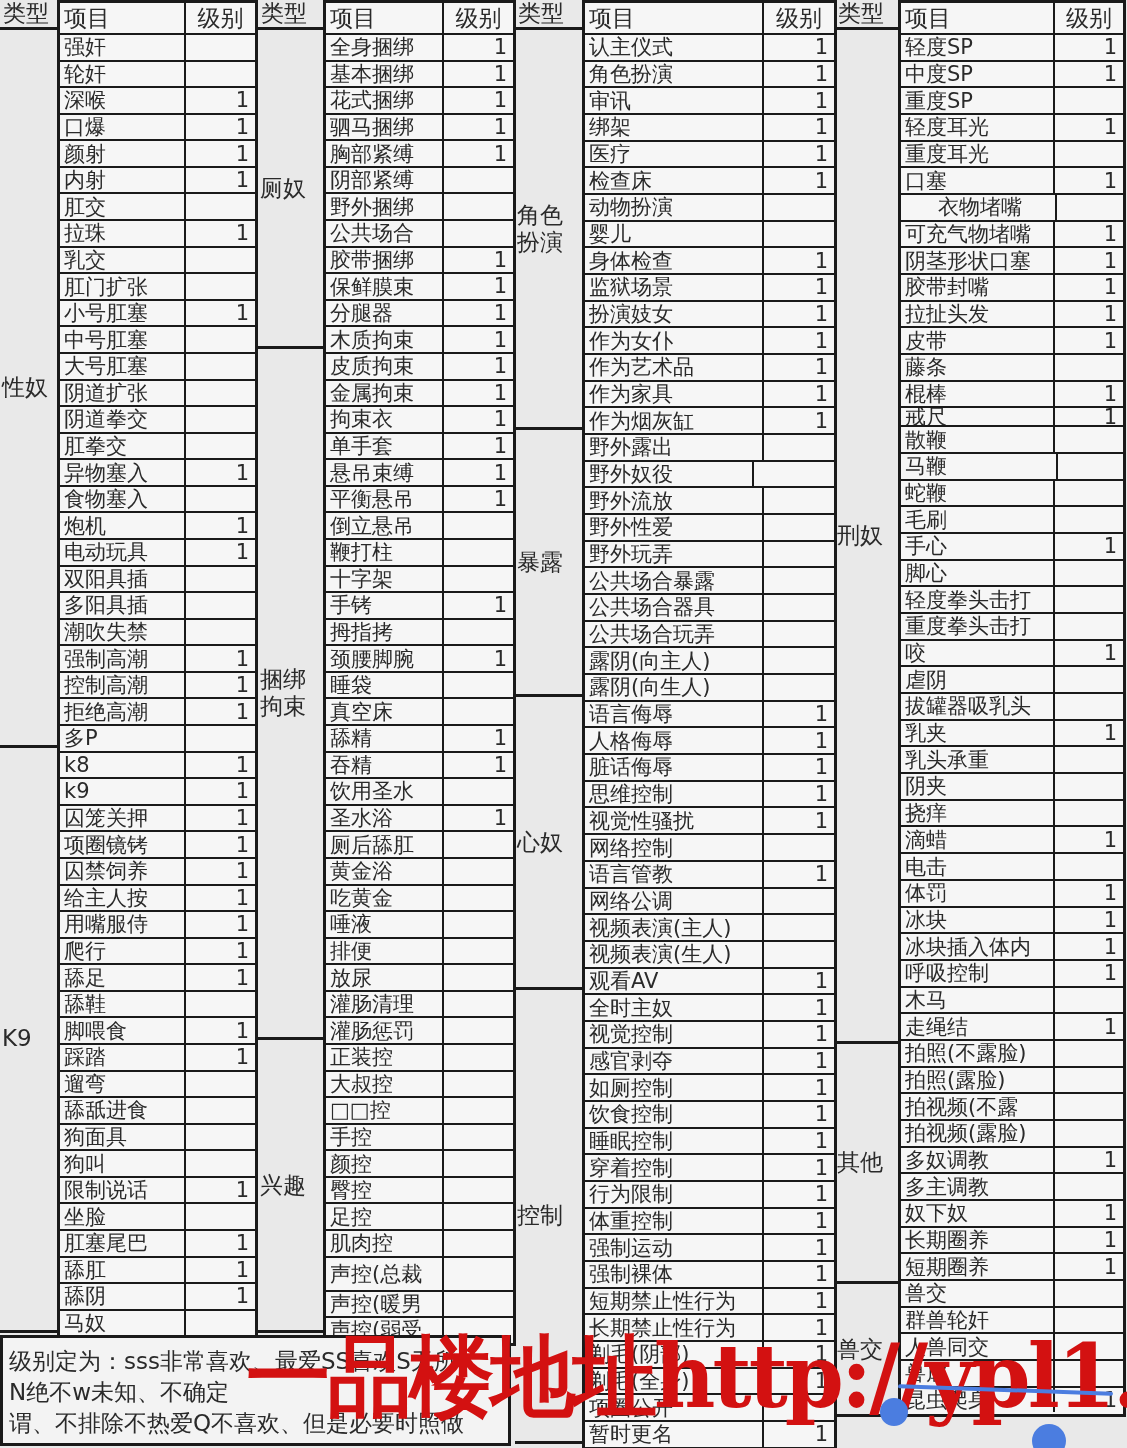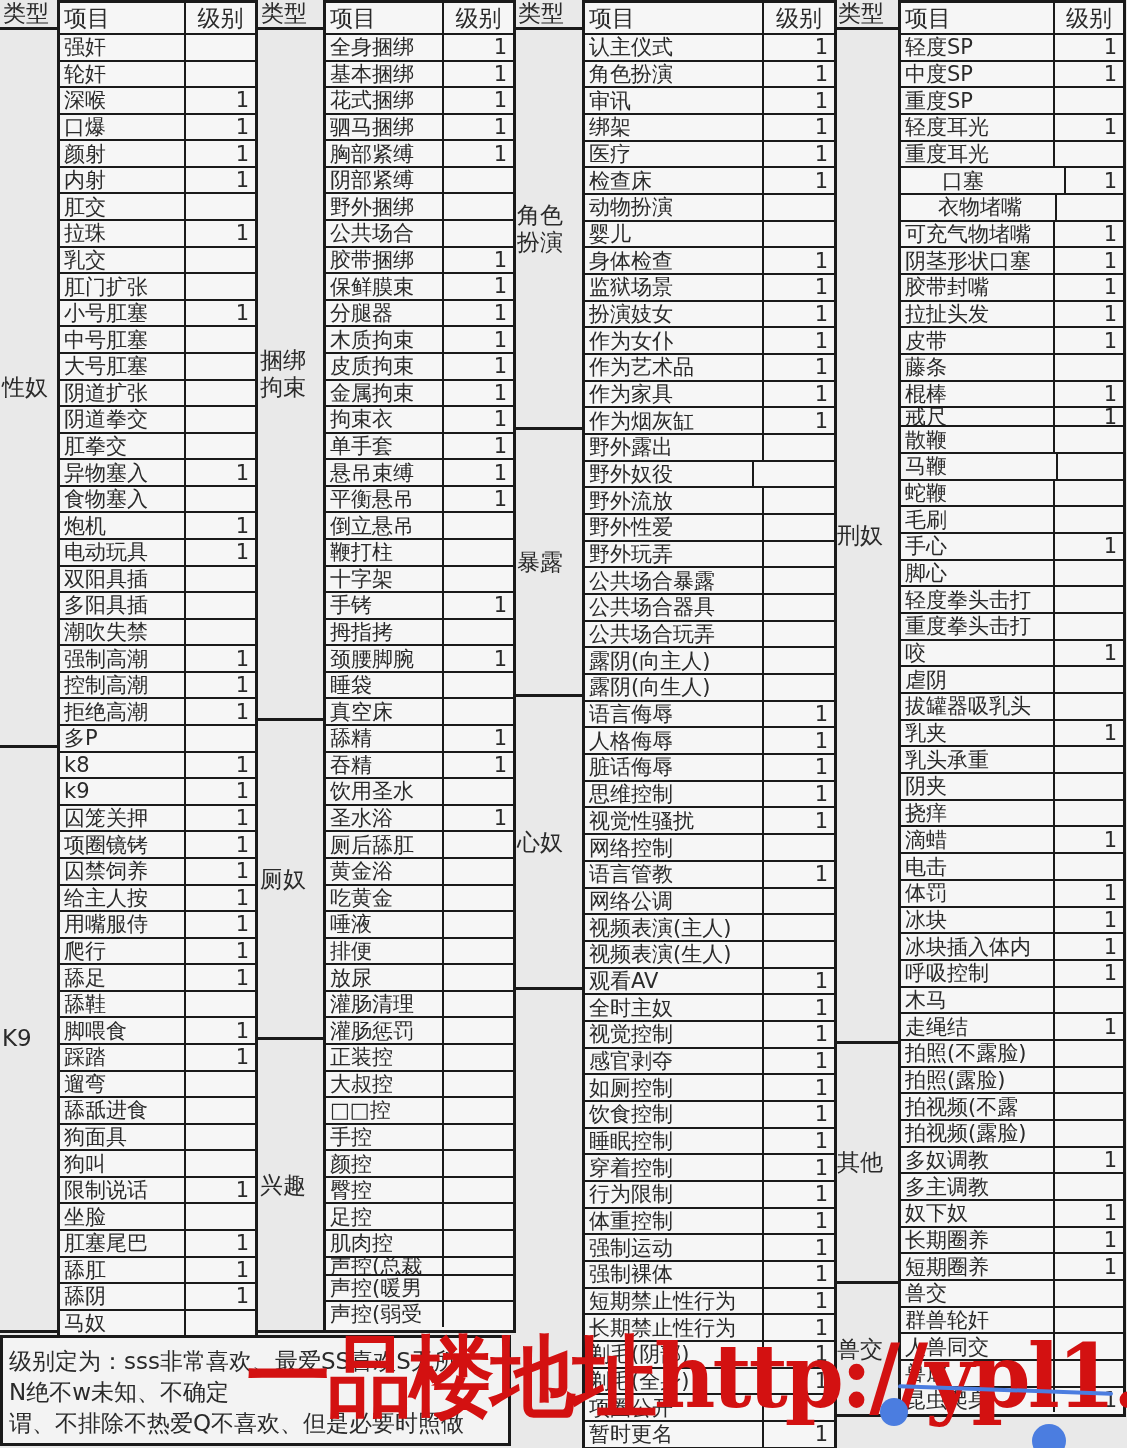--- a/index.html
+++ b/index.html
@@ -255,23 +255,23 @@
           </div>
           <div class="row" style="height: 26.59px;">
             <div class="cell item" style="width: 126px;">马奴</div>
             <div class="cell level" style="width: 69px;"></div>
           </div>
         </div>
       </div>
       <div class="group" style="left: 258px;">
         <div class="typecol" style="width: 65px;">
           <div class="type-header">类型</div>
+          <div class="type-cell" style="height: 319.08px;">厕奴</div>
           <div class="type-cell" style="height: 691.34px;">捆绑
 拘束</div>
-          <div class="type-cell" style="height: 319.08px;">厕奴</div>
           <div class="type-cell" style="height: 292.49px;">兴趣</div>
         </div>
         <div class="maincol" style="width: 193px;">
           <div class="row first" style="height: 30px;">
             <div class="cell item hitem" style="width: 118px;">项目</div>
             <div class="cell level hlevel" style="width: 69px;">级别</div>
           </div>
           <div class="row" style="height: 26.59px;">
             <div class="cell item" style="width: 118px;">全身捆绑</div>
             <div class="cell level" style="width: 69px;">1</div>
@@ -449,41 +449,42 @@
             <div class="cell level" style="width: 69px;"></div>
           </div>
           <div class="row" style="height: 26.59px;">
             <div class="cell item" style="width: 118px;">足控</div>
             <div class="cell level" style="width: 69px;"></div>
           </div>
           <div class="row" style="height: 26.59px;">
             <div class="cell item" style="width: 118px;">肌肉控</div>
             <div class="cell level" style="width: 69px;"></div>
           </div>
-          <div class="row" style="height: 18px;">
+          <div class="row" style="height: 34px;">
             <div class="cell item" style="width: 118px;">声控(总裁</div>
             <div class="cell level" style="width: 69px;"></div>
           </div>
           <div class="row" style="height: 26.59px;">
             <div class="cell item" style="width: 118px;">声控(暖男</div>
             <div class="cell level" style="width: 69px;"></div>
           </div>
           <div class="row" style="height: 26.59px;">
             <div class="cell item" style="width: 118px;">声控(弱受</div>
             <div class="cell level" style="width: 69px;"></div>
           </div>
         </div>
       </div>
       <div class="group" style="left: 515px;">
         <div class="typecol" style="width: 67px;">
           <div class="type-header">类型</div>
           <div class="type-cell" style="height: 400.2px;">角色
 扮演</div>
           <div class="type-cell" style="height: 266.8px;">暴露</div>
           <div class="type-cell" style="height: 293.48px;">心奴</div>
+          <div class="type-cell" style="height: 453.56px;">控制</div>
         </div>
         <div class="maincol" style="width: 255px;">
           <div class="row first" style="height: 30px;">
             <div class="cell item hitem" style="width: 179px;">项目</div>
             <div class="cell level hlevel" style="width: 70px;">级别</div>
           </div>
           <div class="row" style="height: 26.68px;">
             <div class="cell item" style="width: 179px;">认主仪式</div>
             <div class="cell level" style="width: 70px;">1</div>
           </div>
@@ -722,21 +723,21 @@
             <div class="cell level" style="width: 68px;"></div>
           </div>
           <div class="row" style="height: 26.68px;">
             <div class="cell item" style="width: 154px;">轻度耳光</div>
             <div class="cell level" style="width: 68px;">1</div>
           </div>
           <div class="row" style="height: 26.68px;">
             <div class="cell item" style="width: 154px;">重度耳光</div>
             <div class="cell level" style="width: 68px;"></div>
           </div>
-          <div class="row" style="height: 26.68px; padding-left: 37px;">
+          <div class="row" style="height: 26.68px;">
             <div class="cell item" style="width: 154px;">口塞</div>
             <div class="cell level" style="width: 68px;">1</div>
           </div>
           <div class="row" style="height: 26.68px;">
             <div class="cell item" style="width: 160px; padding-left: 37px;">衣物堵嘴</div>
             <div class="cell level" style="width: 68px;"></div>
           </div>
           <div class="row" style="height: 26.68px;">
             <div class="cell item" style="width: 154px;">可充气物堵嘴</div>
             <div class="cell level" style="width: 68px;">1</div>

